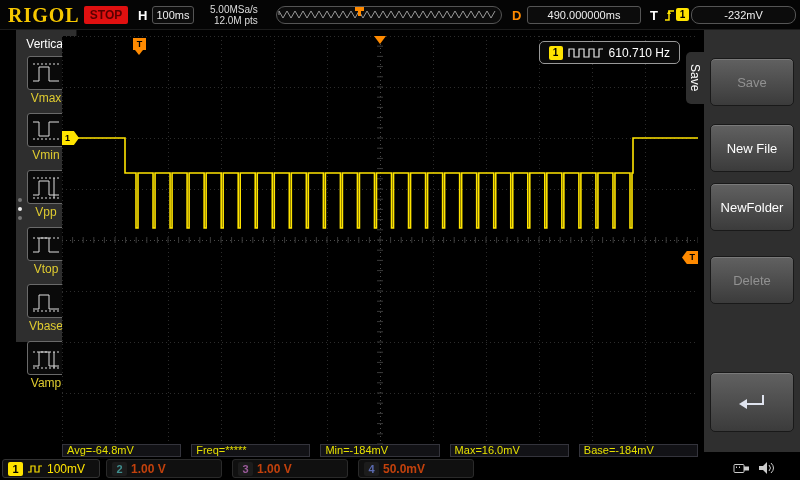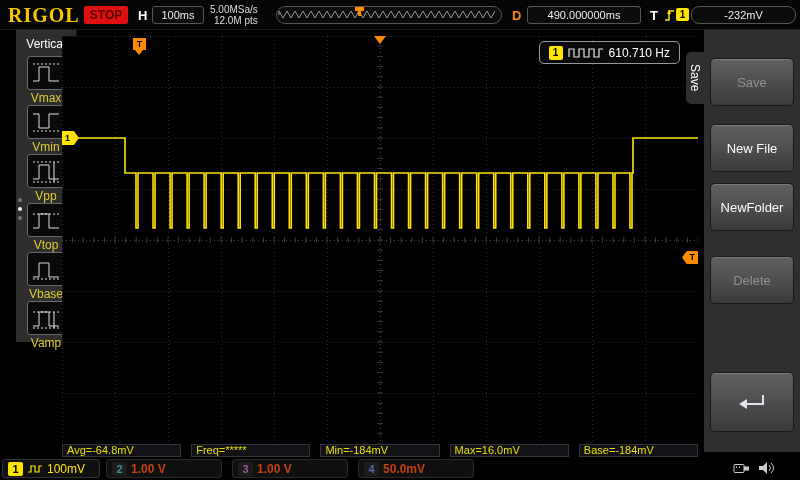--- a/index.html
+++ b/index.html
@@ -4,36 +4,36 @@
 <style>
   * { box-sizing: border-box; }
   body { margin:0; background:#000; font-family:"Liberation Sans", sans-serif; }
   #screen { position:relative; width:800px; height:480px; background:#000; overflow:hidden; }
 
   
   .topbar { position:absolute; left:0; top:0; width:800px; height:30px; background:#050505; border-bottom:1px solid #1c1c1c; }
   .logo { position:absolute; left:8px; top:4px; font-size:20px; font-weight:bold; color:#f7c800; letter-spacing:1px; font-family:"Liberation Serif", serif;text-align:right; }
   .stop-badge { position:absolute; left:84px; top:6px; width:44px; height:18px; background:#e01010; color:#5a0000; font-size:12px; font-weight:bold; text-align:center; line-height:18px; border-radius:2px; }
   .h-label { position:absolute; left:138px; top:8px; color:#fff; font-size:13px; font-weight:bold; }
-  .timebase-box { position:absolute; left:152px; top:6px; width:52px; height:18px; background:#0c0c0c; border:1px solid #555; border-radius:3px; color:#eee; font-size:11px; text-align:center; line-height:16px; }
+  .timebase-box { position:absolute; left:152px; top:6px; width:42px; height:18px; background:#0c0c0c; border:1px solid #555; border-radius:3px; color:#eee; font-size:11px; text-align:center; line-height:16px; }
   .samplerate { position:absolute; left:210px; top:4px; color:#ddd; font-size:10px; line-height:11px;text-align:right; }
   .hstrip { position:absolute; left:276px; top:6px; width:226px; height:18px; background:#0c0c0c; border:1px solid #555; border-radius:9px; overflow:hidden; }
   .strip-marker { position:absolute; left:35%; top:0; width:9px; height:4px; background:#ff8a00; }
   .strip-marker::after { content:""; position:absolute; left:3px; top:4px; width:3px; height:5px; background:#ff8a00; }
   .d-label { position:absolute; left:512px; top:8px; color:#ff8a00; font-size:13px; font-weight:bold; }
   .delay-box { position:absolute; left:527px; top:6px; width:114px; height:18px; background:#0c0c0c; border:1px solid #555; border-radius:3px; color:#eee; font-size:11px; text-align:center; line-height:16px; }
   .t-label { position:absolute; left:650px; top:8px; color:#fff; font-size:13px; font-weight:bold; }
   .slope-icon { position:absolute; left:663px; top:7px; }
   .trig-src { position:absolute; left:676px; top:8px; width:13px; height:13px; background:#ffe400; color:#000; font-size:10px; font-weight:bold; text-align:center; line-height:13px; border-radius:2px; }
   .trig-level-box { position:absolute; left:691px; top:6px; width:105px; height:18px; background:#0c0c0c; border:1px solid #555; border-radius:8px; color:#eee; font-size:11px; text-align:center; line-height:16px; }
 
   
   .sidebar { position:absolute; left:16px; top:30px; width:61px; height:312px; background:#2e2e2e; border-right:1px solid #141414; }
   .sidebar-title { text-align:center; color:#fff; font-size:12px; padding-top:7px; height:22px; }
-  .side-items { display:flex; flex-direction:column; align-items:center; margin-top:4px; gap:0; }
+  .side-items { display:flex; flex-direction:column; align-items:center; margin-top:4px; gap:8px; }
   .side-item { display:flex; flex-direction:column; align-items:center; }
   .side-icon { width:38px; height:34px; background:#0a0a0a; border:1px solid #6a6a6a; border-radius:3px; display:flex; align-items:center; justify-content:center; }
   .side-label { color:#e0cc30; font-size:12px; margin-top:1px; }
   .page-dots { position:absolute; left:2px; top:168px; display:flex; flex-direction:column; gap:5px; }
   .page-dots span { width:4px; height:4px; border-radius:50%; background:#777; }
   .page-dots span.active { background:#eee; }
 
   
   .plot { position:absolute; left:62px; top:36px; width:636px; height:408px; background:#000; }
   .plot svg.layer { position:absolute; left:0; top:0; }

